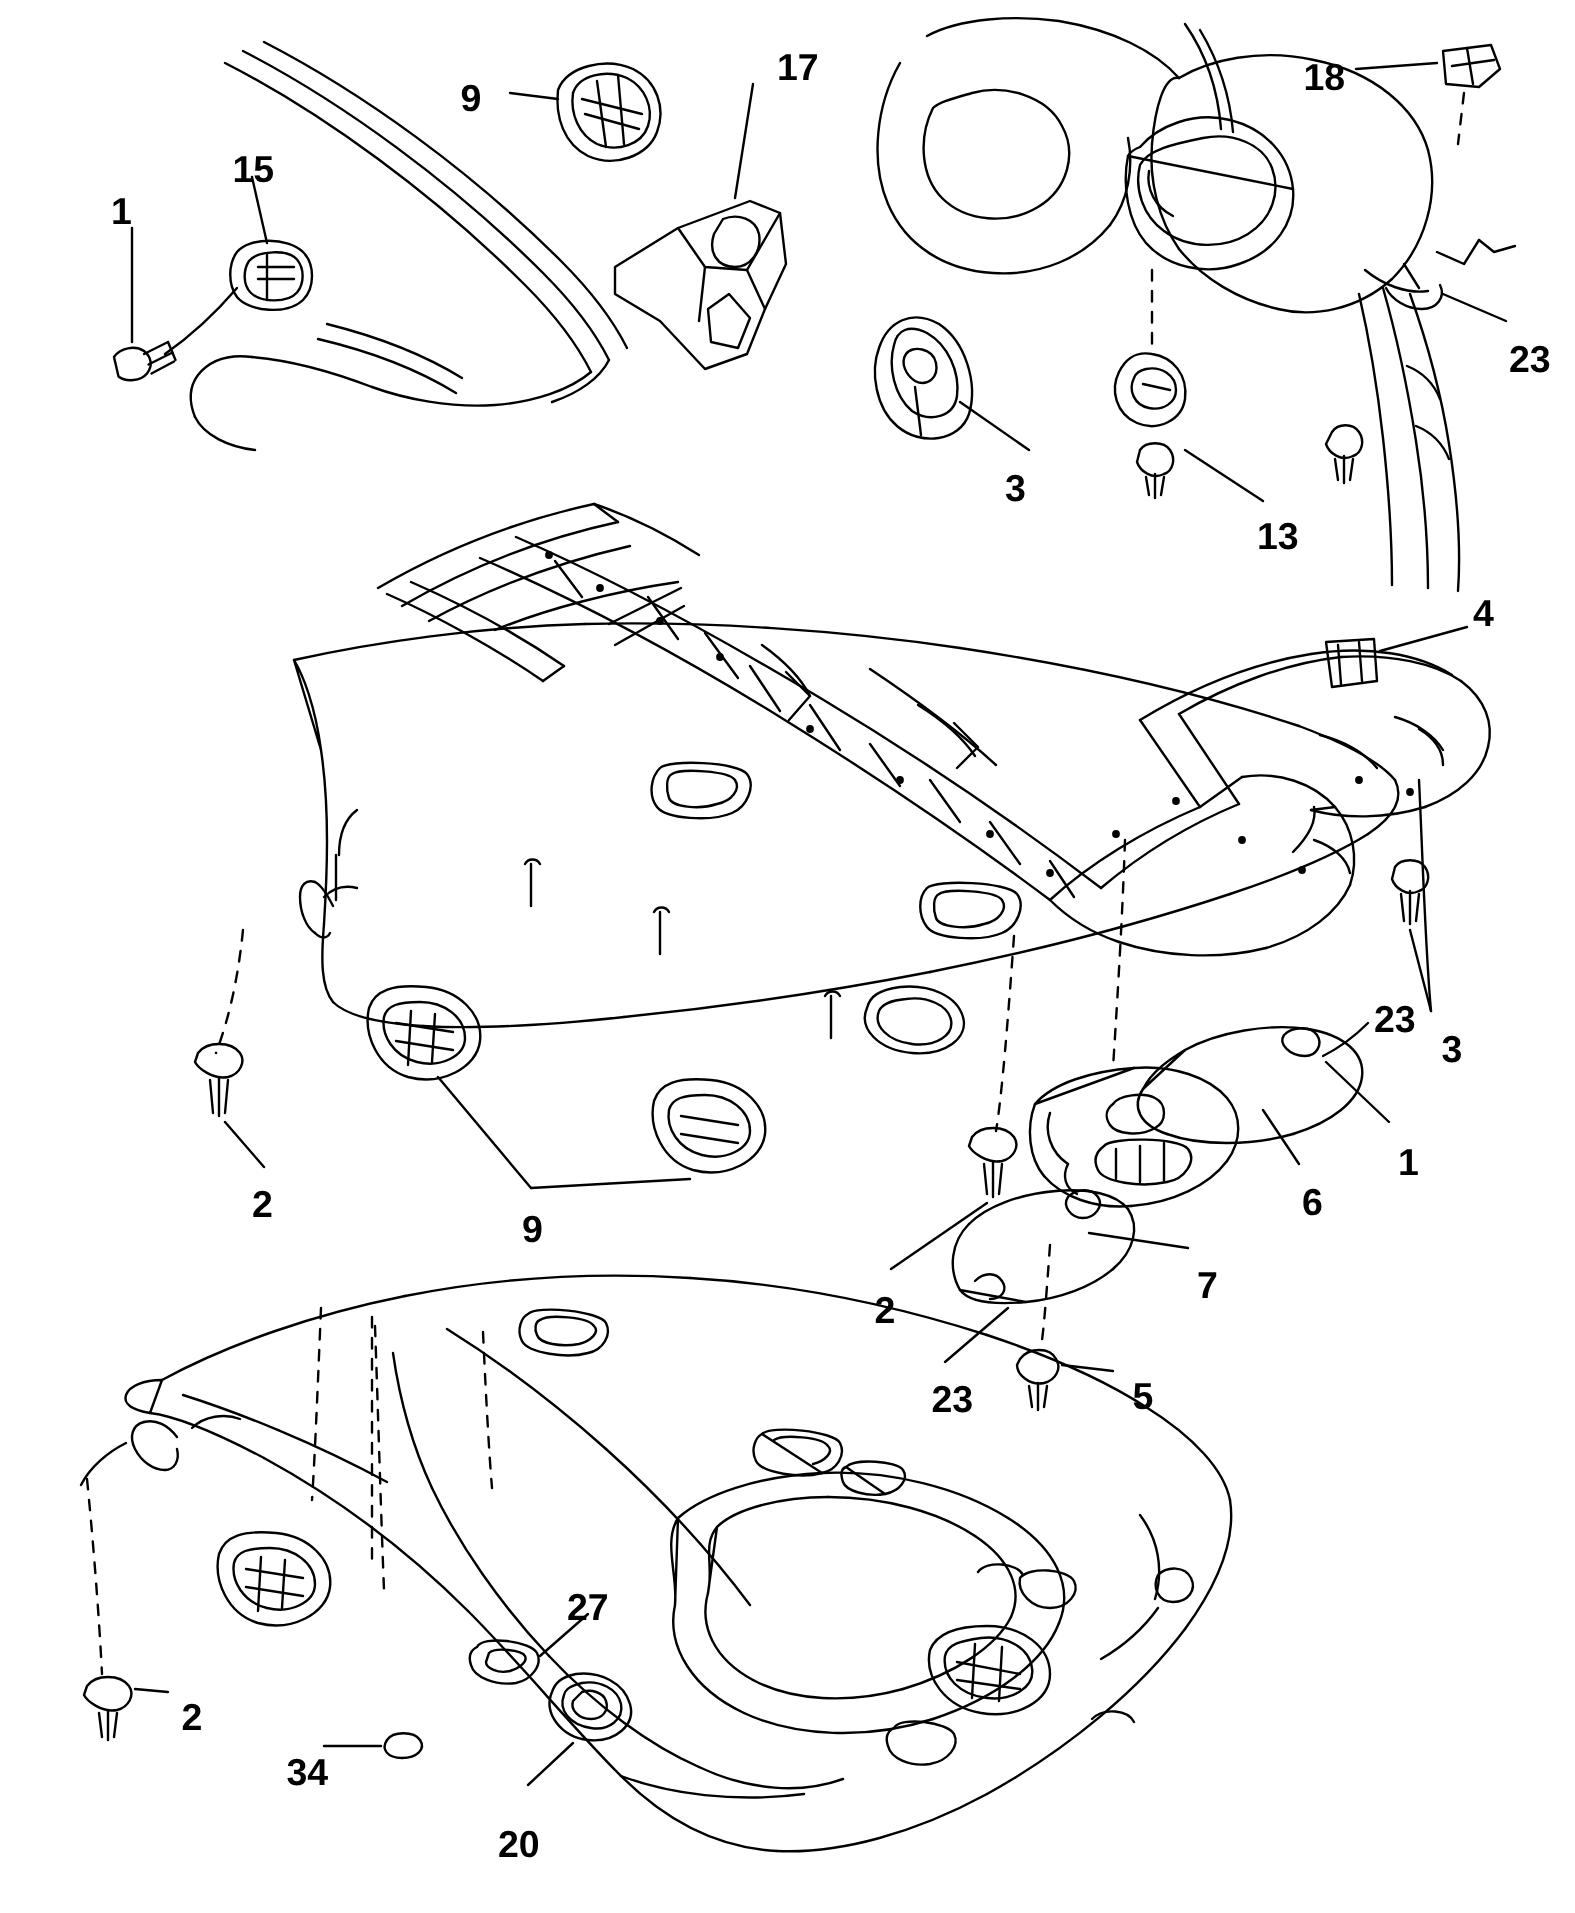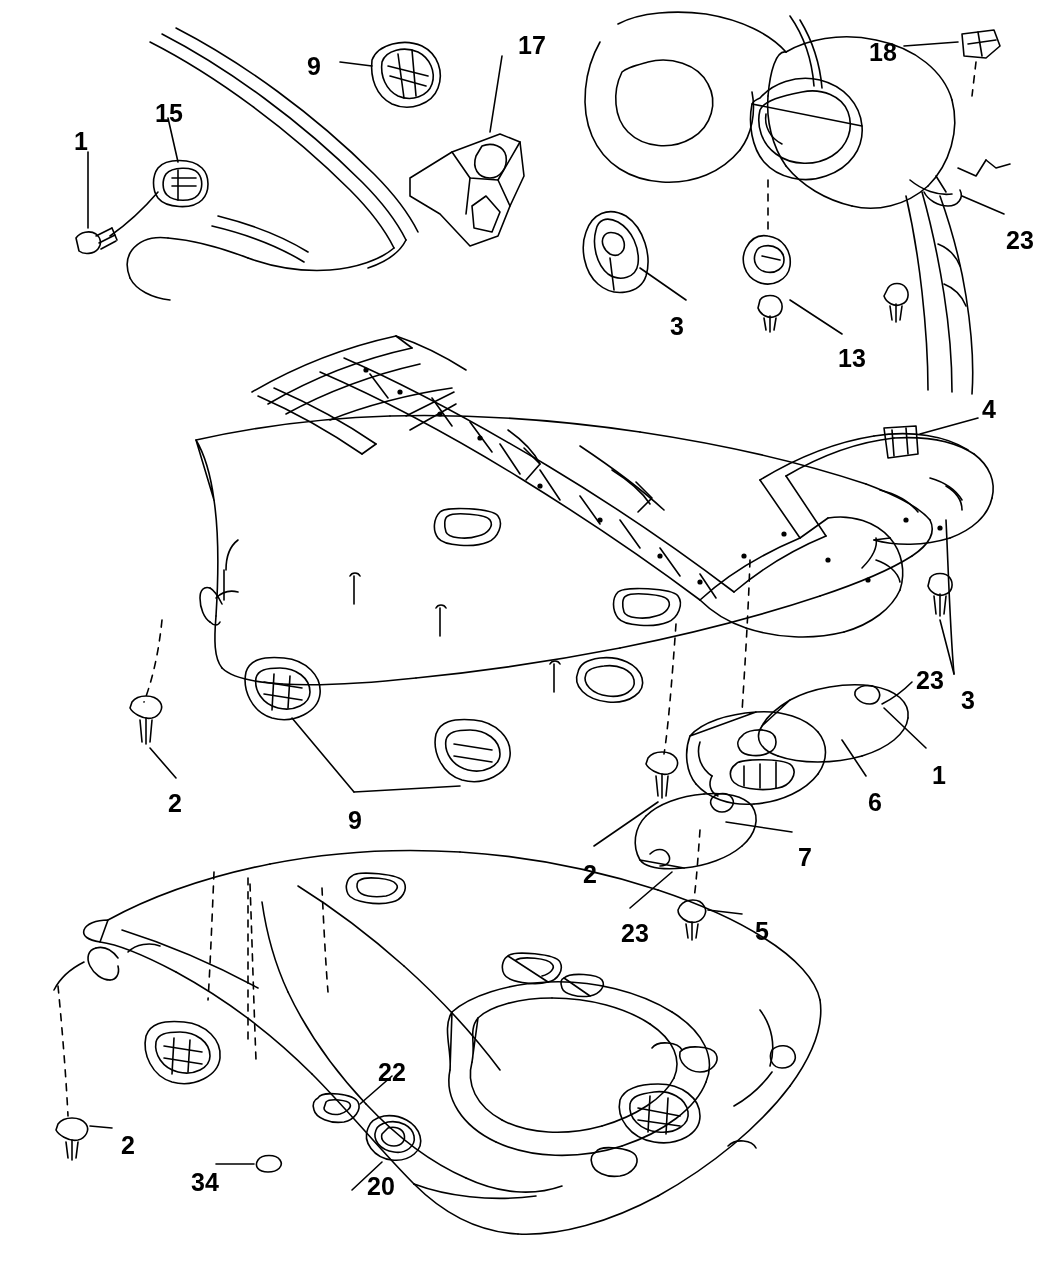--- a/index.html
+++ b/index.html
@@ -483,18 +483,18 @@
   <div class="callout" style="left:961px; top:688px;">3</div>
   <div class="callout" style="left:916px; top:668px;">23</div>
   <div class="callout" style="left:932px; top:763px;">1</div>
   <div class="callout" style="left:868px; top:790px;">6</div>
   <div class="callout" style="left:798px; top:845px;">7</div>
   <div class="callout" style="left:168px; top:791px;">2</div>
   <div class="callout" style="left:348px; top:808px;">9</div>
   <div class="callout" style="left:583px; top:862px;">2</div>
   <div class="callout" style="left:621px; top:921px;">23</div>
   <div class="callout" style="left:755px; top:919px;">5</div>
-  <div class="callout" style="left:378px; top:1060px;">22</div>
+  <div class="callout" style="left:378px; top:1060px;">27</div>
   <div class="callout" style="left:121px; top:1133px;">2</div>
   <div class="callout" style="left:191px; top:1170px;">34</div>
-  <div class="callout" style="left:332px; top:1174px;margin-left:35px;">20</div>
+  <div class="callout" style="left:332px; top:1218px;">20</div>
 
 </div>
 
 </body></html>

